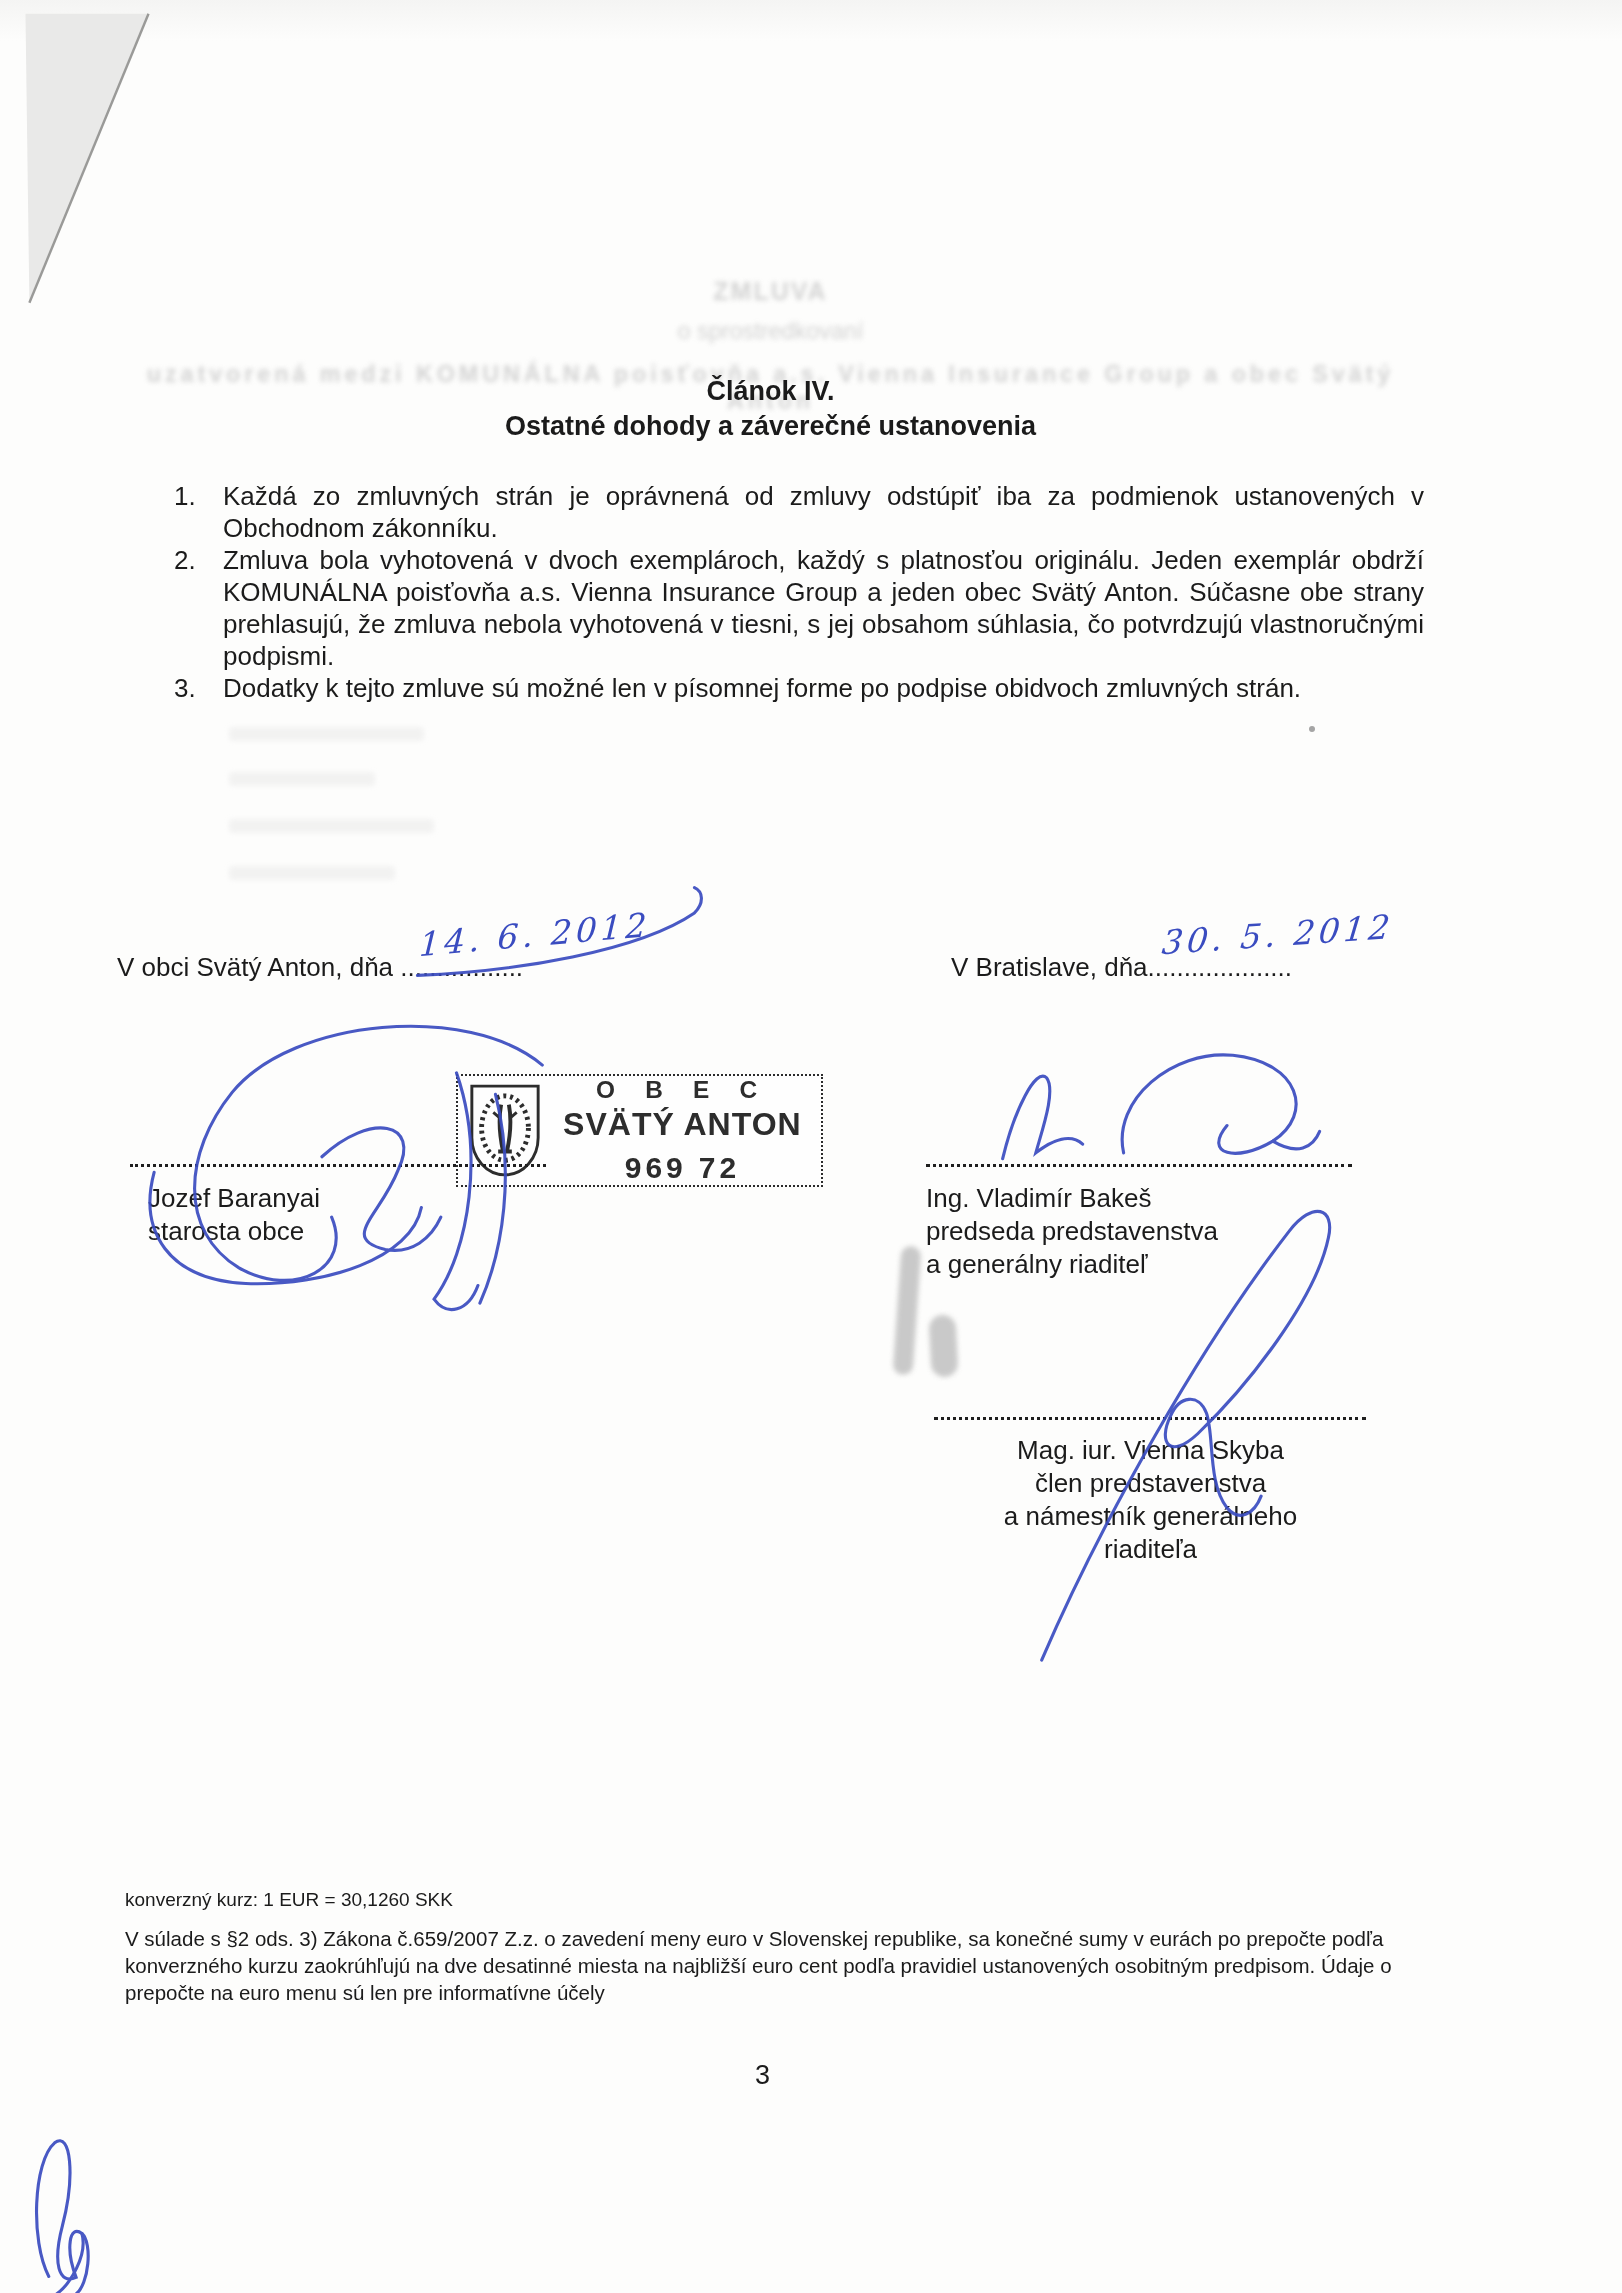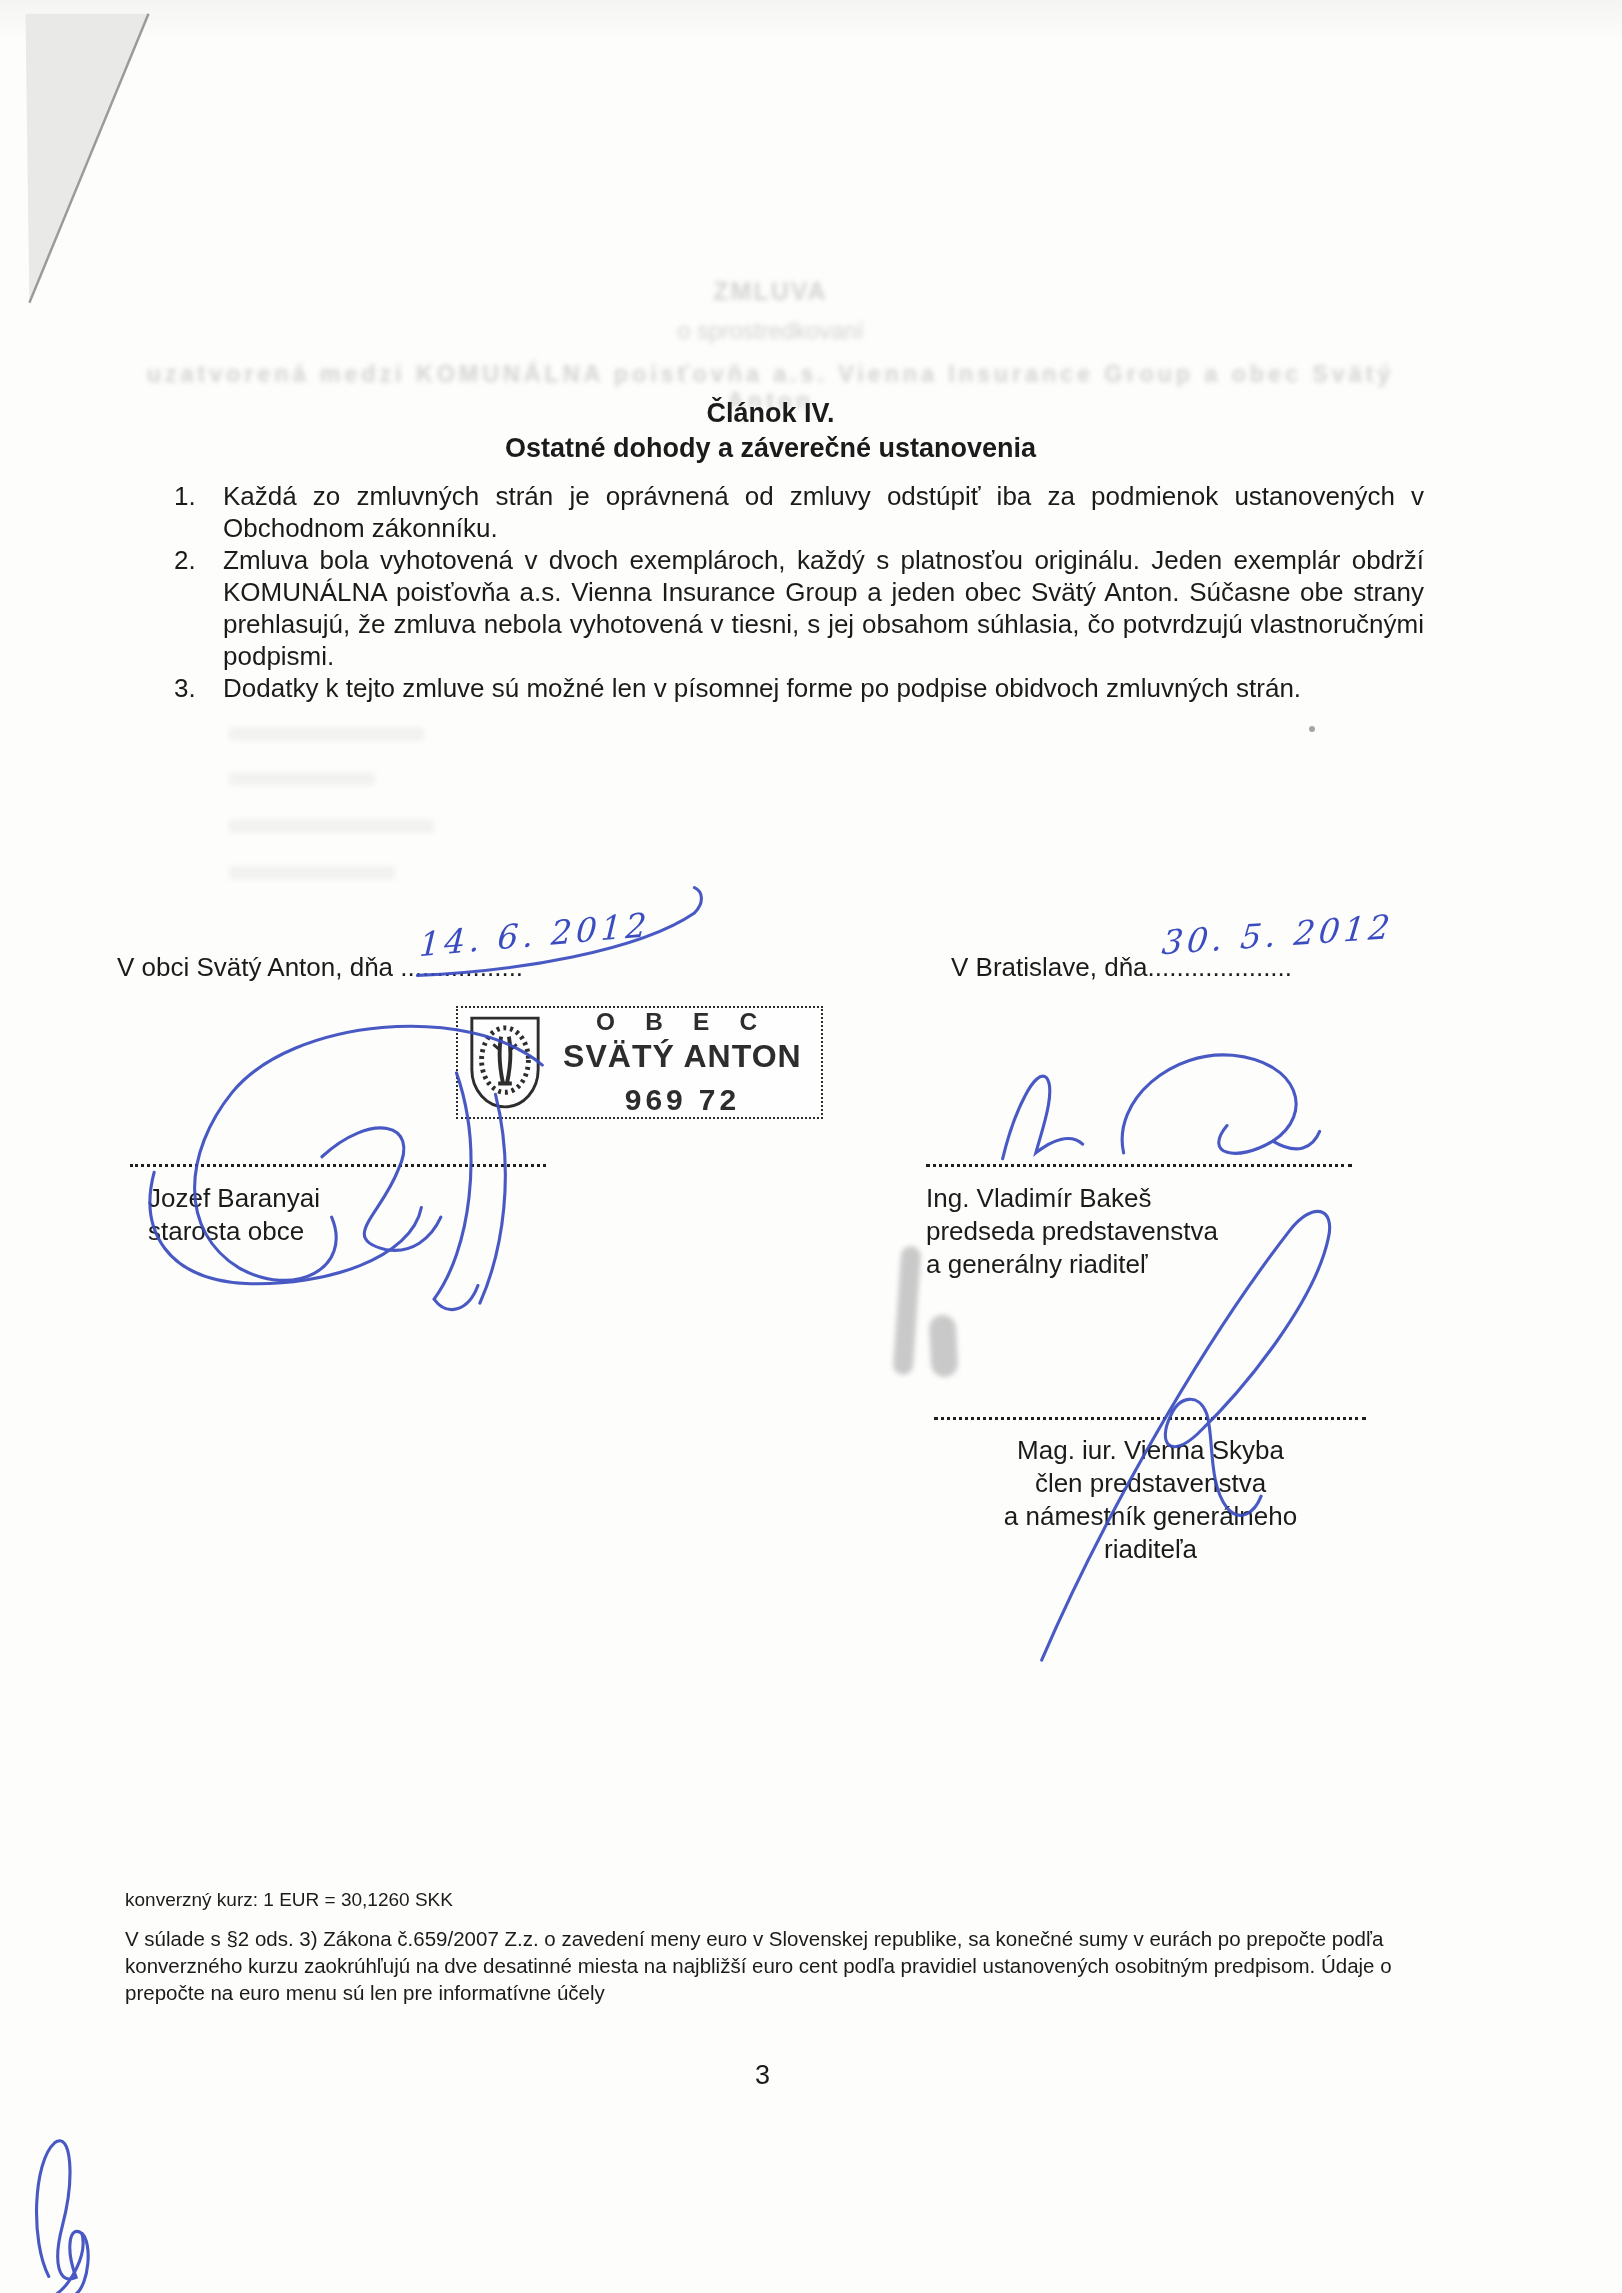--- a/index.html
+++ b/index.html
@@ -8,36 +8,36 @@
     background:#fdfdfc;overflow:hidden;
     font-family:"Liberation Sans",sans-serif;color:#1b1b1b;
   }
   .top-shade{position:absolute;left:0;top:0;width:1623px;height:41px;
     background:linear-gradient(#ededec, rgba(255,255,255,0)); opacity:.55;}
   .fold-svg{position:absolute;left:0;top:0;}
   
   .ghost{position:absolute;color:#c4c4c4;filter:blur(2.4px);opacity:.75;text-align:center;}
   .ghost-bar{position:absolute;background:#dedede;filter:blur(2.9px);opacity:.35;border-radius:3.9px;}
   
-  .title{position:absolute;left:117px;top:396px;width:1307px;text-align:center;
+  .title{position:absolute;left:117px;top:374px;width:1307px;text-align:center;
     font-weight:bold;font-size:27px;line-height:35px;}
   
   .clauses{position:absolute;left:174px;top:480px;width:1250px;font-size:26px;line-height:32px;}
   .clause{display:flex;}
   .clause .num{flex:none;width:49px;}
   .clause .txt{flex:1;text-align:justify;}
   
   .date-left{position:absolute;left:117px;top:952px;font-size:26px;}
   .date-right{position:absolute;left:951px;top:952px;font-size:26px;}
   .hw{position:absolute;color:#3a4cc0;font-family:"DejaVu Serif",serif;font-style:italic;
     font-size:33px;letter-spacing:3.9px;white-space:nowrap;}
   .hw-left{left:419px;top:915px;transform:rotate(-5deg) skewX(-8deg);}
   .hw-right{left:1162px;top:915px;transform:rotate(-4deg) skewX(-10deg);}
   
-  .stamp{position:absolute;left:456px;top:1006px;width:363px;height:109px;
+  .stamp{position:absolute;left:456px;top:1074px;width:363px;height:109px;
     border:2.9px dotted #2b2b2b;background:rgba(255,255,255,.6);
     display:flex;align-items:center;color:#2d2d2d;}
   .stamp .shield{flex:none;margin-left:7.8px;}
   .stamp .stxt{flex:1;text-align:center;line-height:1;}
   .stamp .s1{font-size:24.4px;font-weight:bold;letter-spacing:11.7px;margin-bottom:4.9px;}
   .stamp .s2{font-size:32px;font-weight:bold;letter-spacing:1px;margin-bottom:13px;}
   .stamp .s3{font-size:30px;font-weight:bold;letter-spacing:3.9px;}
   
   .sig-rule{position:absolute;height:0;border-top:3.9px dotted #1f1f1f;}
   .rule-left{left:130px;top:1164px;width:416px;}

